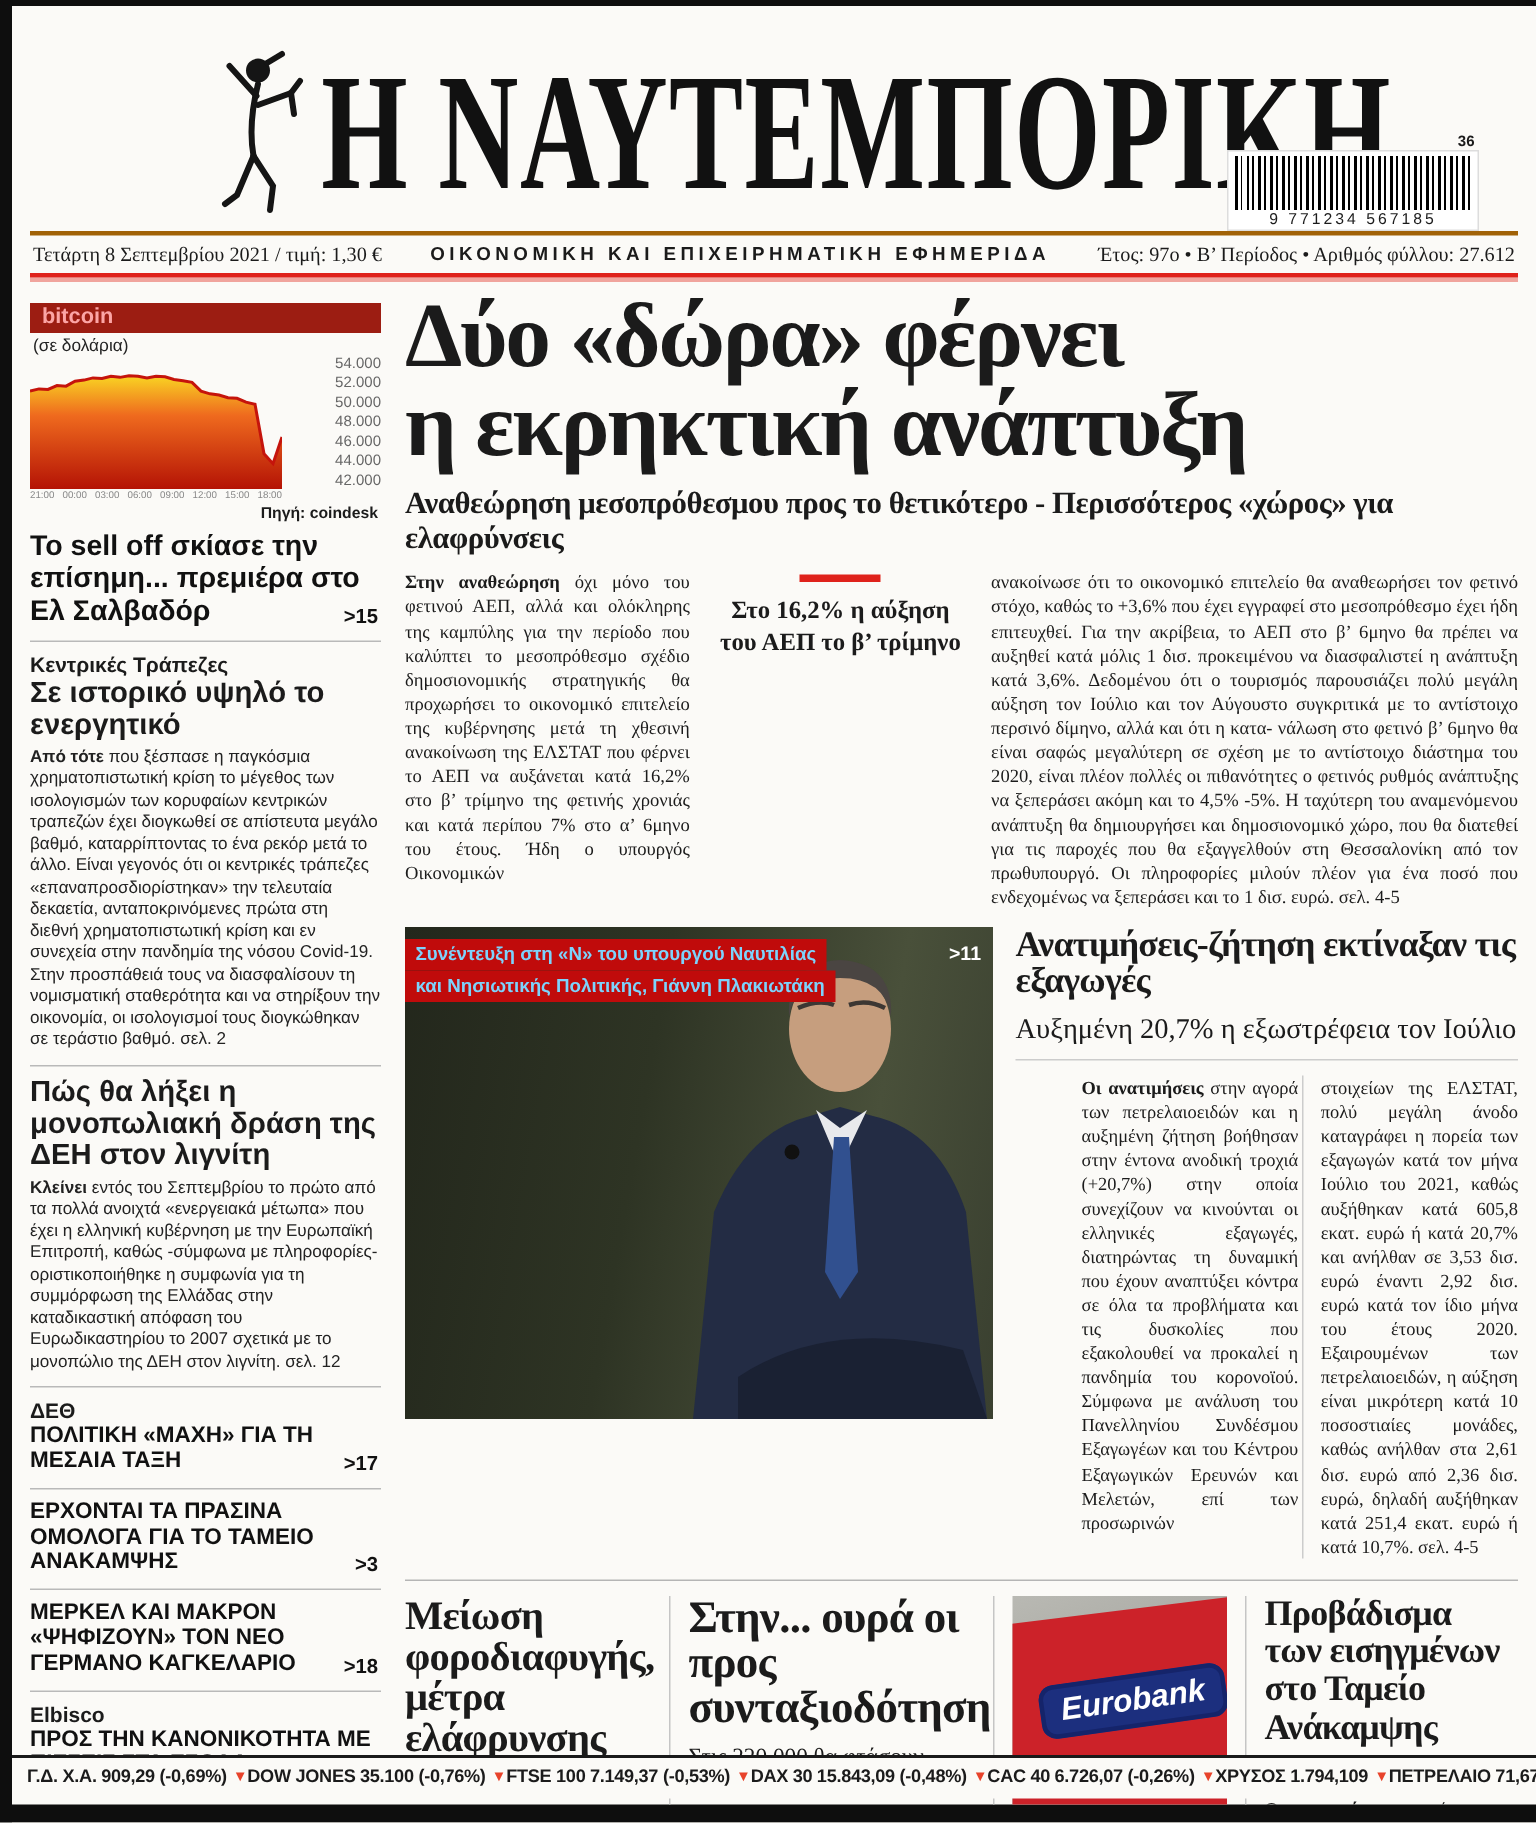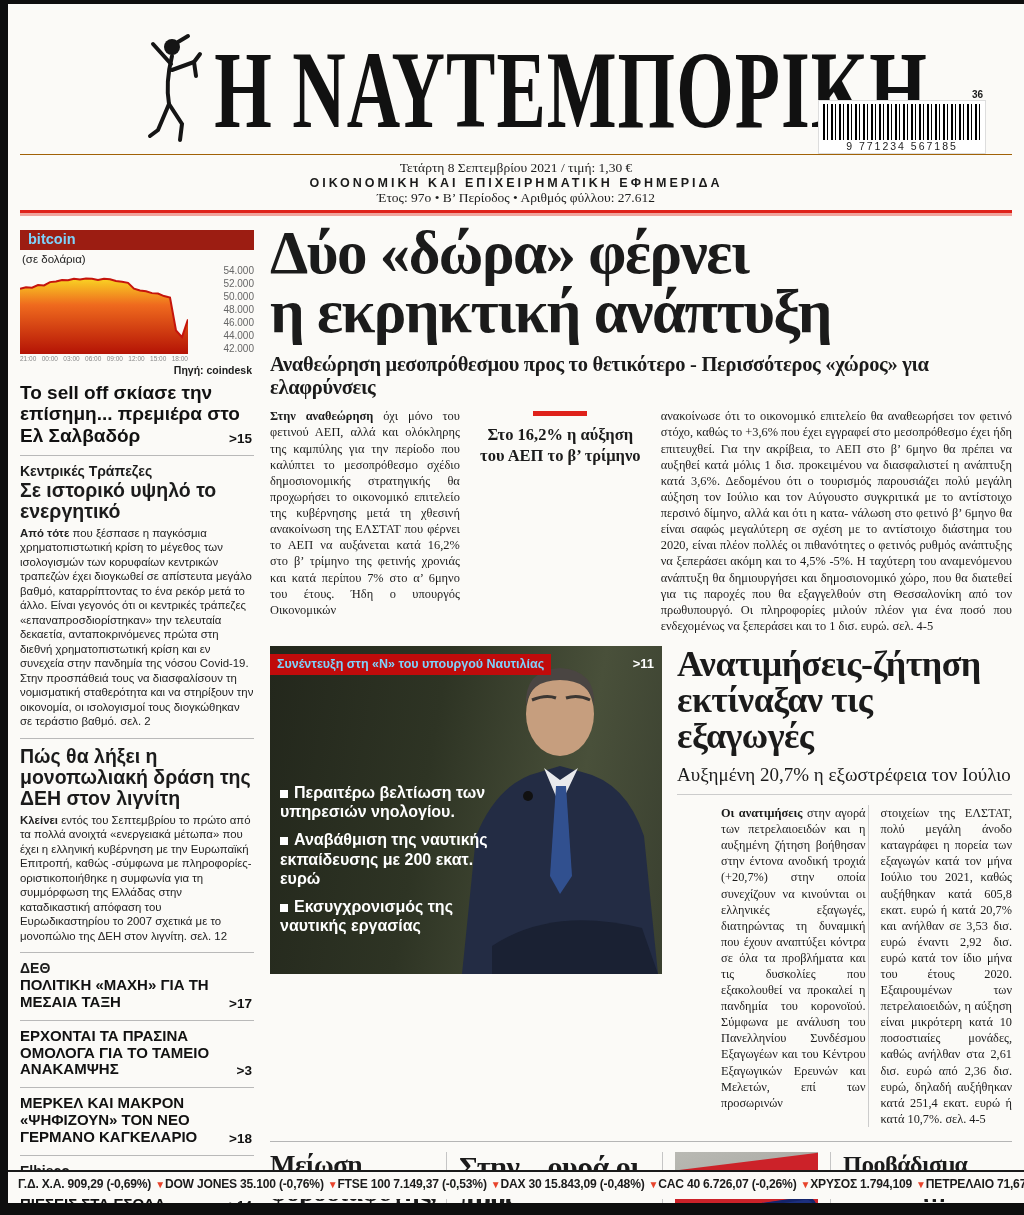--- a/index.html
+++ b/index.html
@@ -12,31 +12,31 @@
   .masthead{position:relative;height:128px;}
   .hermes{position:absolute;left:118px;top:6px;}
   .m-title{font-family:"Liberation Serif",serif;font-weight:bold;font-size:74px;letter-spacing:1px;
            text-align:center;padding-left:110px;transform:scaleY(1.5);transform-origin:top;
            margin-top:22px;white-space:nowrap;color:#111;}
   .barcode{position:absolute;right:26px;top:74px;width:158px;background:#fff;border:1px solid #ddd;padding:3px 4px 1px;}
   .barcode .bars{height:36px;background:repeating-linear-gradient(90deg,#000 0 2px,#fff 2px 4px,#000 4px 5px,#fff 5px 8px);}
   .barcode .num{font-family:"Liberation Sans",sans-serif;font-size:10.5px;text-align:center;letter-spacing:2px;}
   .barcode .issue{position:absolute;right:2px;top:-12px;font-family:"Liberation Sans",sans-serif;font-size:10px;font-weight:bold;}
 
-  .dateline{border-top:1px solid #a16207;display:flex;justify-content:space-between;align-items:center;
-            padding:5px 2px 4px;font-size:13.5px;flex-direction:column;}
+  .dateline{border-top:3px solid #a16207;display:flex;justify-content:space-between;align-items:flex-start;
+            padding:5px 2px 4px;font-size:13.5px;}
   .tagline{font-family:"Liberation Sans",sans-serif;font-weight:bold;font-size:12.5px;letter-spacing:3px;}
   .redrule{height:3px;background:#df221b;box-shadow:0 3px 0 #f0a49d;margin-bottom:10px;}
 
   
   .content{display:grid;grid-template-columns:234px 1fr;column-gap:16px;}
 
   
   .sidebar{font-family:"Liberation Sans",sans-serif;}
-  .btc-bar{background:#9c1d12;color:#7dd3fc;font-weight:bold;font-size:14.5px;padding:1px 8px 3px;}
+  .btc-bar{background:#9c1d12;color:#fca5a5;font-weight:bold;font-size:14.5px;padding:1px 8px 3px;}
   .btc-meta{display:flex;justify-content:space-between;font-size:11.5px;padding:3px 2px 1px;color:#222;}
   .chart-wrap{display:flex;}
   #btc-svg{width:168px;height:88px;display:block;}
   .yticks{flex:1;display:flex;flex-direction:column;justify-content:space-between;text-align:right;
           font-size:10px;color:#666;padding-left:4px;line-height:1;}
   .xticks{width:168px;display:flex;justify-content:space-between;font-size:6.5px;color:#888;padding-top:1px;}
   .src{text-align:right;font-size:10.5px;font-weight:bold;padding:2px 2px 6px;}
   .sb-item{position:relative;border-bottom:1px solid #b9b9b9;padding:7px 0 9px;}
   .sb-headline{font-size:19px;font-weight:bold;line-height:1.12;color:#111;}
   .pageref{font-weight:bold;font-size:13.5px;color:#111;}
@@ -63,21 +63,21 @@
            color:#fff;font-family:"Liberation Sans",sans-serif;overflow:hidden;}
   .feat-kicker{position:absolute;top:8px;left:0;font-size:12.5px;font-weight:bold;line-height:1.45;}
   .feat-kicker span{background:#c00b0b;color:#7dd3fc;padding:1px 7px 2px;display:inline-block;}
   .feat-ref{position:absolute;top:10px;right:8px;font-size:13px;font-weight:bold;color:#fff;}
   .feat-head{position:absolute;top:52px;left:10px;font-size:28px;font-weight:bold;line-height:1.05;width:250px;}
   .feat-bullets{position:absolute;top:128px;left:10px;width:215px;}
   .bullet{margin:9px 0;font-weight:bold;font-size:16px;line-height:1.2;}
   .sq{display:inline-block;width:8px;height:8px;background:#fff;margin-right:6px;}
   .minister{position:absolute;right:0;top:0;height:100%;}
 
-  .exports h2{font-size:36px;font-weight:bold;line-height:1.0;letter-spacing:-0.5px;margin:0 0 10px;}
+  .exports h2{font-size:24px;font-weight:bold;line-height:1.0;letter-spacing:-0.5px;margin:0 0 10px;}
   .exports .subhead{font-size:19px;margin-bottom:10px;border-bottom:1px solid #ccc;padding-bottom:8px;}
   .exp-cols{display:grid;grid-template-columns:1fr 1fr;gap:2px;font-size:12.3px;line-height:1.31;text-align:justify;margin-left:44px;}
   .exp-cols .c2{border-left:1px solid #ccc;padding-left:12px;}
 
   
   .bottom{display:grid;grid-template-columns:176px 216px 168px 1fr;gap:0;margin-top:14px;border-top:1px solid #b5b5b5;padding-top:10px;}
   .bcol{padding:0 12px;}
   .bcol:first-child{padding-left:0;}
   .bcol + .bcol{border-left:1px solid #c5c5c5;}
   .b-head{font-weight:bold;letter-spacing:-0.5px;}
@@ -266,30 +266,23 @@
             <path d="M94 60 Q92 24 128 22 Q164 24 162 60 Q158 34 128 34 Q98 34 94 60Z" fill="#4a4542"></path>
             <path d="M100 54 Q114 48 124 52 M134 52 Q146 48 158 54" stroke="#3c3733" stroke-width="3" fill="none"></path>
             <path d="M30 328 L44 190 Q66 136 108 126 L128 120 L150 126 Q194 136 212 190 L226 328 Z" fill="#232c44"></path>
             <path d="M112 122 L128 160 L146 122 L128 134 Z" fill="#e8e9ec"></path>
             <path d="M124 140 L134 140 L140 230 L128 248 L118 230 Z" fill="#31508f"></path>
             <circle cx="96" cy="150" r="5" fill="#111"></circle>
             <path d="M60 300 Q120 260 210 282 L226 328 L60 328 Z" fill="#1a2133"></path>
           </svg>
           <div class="feat-kicker">
             <span>Συνέντευξη στη «Ν» του υπουργού Ναυτιλίας</span><br>
+            <span>και Νησιωτικής Πολιτικής, Γιάννη Πλακιωτάκη</span>
           </div>
           <div class="feat-ref">&gt;11</div>
-          <div class="feat-bullets">
-
-              <div class="bullet"><span class="sq"></span><span>Περαιτέρω βελτίωση των υπηρεσιών νηολογίου.</span></div>
-
-              <div class="bullet"><span class="sq"></span><span>Αναβάθμιση της ναυτικής εκπαίδευσης με 200 εκατ. ευρώ</span></div>
-
-              <div class="bullet"><span class="sq"></span><span>Εκσυγχρονισμός της ναυτικής εργασίας</span></div>
-            </div>
         </div>
 
         <div class="exports">
           <h2 class="b-head">Ανατιμήσεις-ζήτηση εκτίναξαν τις εξαγωγές</h2>
           <div class="subhead">Αυξημένη 20,7% η εξωστρέφεια τον Ιούλιο</div>
           <div class="exp-cols">
             <div class="c1"><b>Οι ανατιμήσεις</b> <span>στην αγορά των πετρελαιοειδών και η αυξημένη ζήτηση βοήθησαν στην έντονα ανοδική τροχιά (+20,7%) στην οποία συνεχίζουν να κινούνται οι ελληνικές εξαγωγές, διατηρώντας τη δυναμική που έχουν αναπτύξει κόντρα σε όλα τα προβλήματα και τις δυσκολίες που εξακολουθεί να προκαλεί η πανδημία του κορονοϊού. Σύμφωνα με ανάλυση του Πανελληνίου Συνδέσμου Εξαγωγέων και του Κέντρου Εξαγωγικών Ερευνών και Μελετών, επί των προσωρινών</span></div>
             <div class="c2">στοιχείων της ΕΛΣΤΑΤ, πολύ μεγάλη άνοδο καταγράφει η πορεία των εξαγωγών κατά τον μήνα Ιούλιο του 2021, καθώς αυξήθηκαν κατά 605,8 εκατ. ευρώ ή κατά 20,7% και ανήλθαν σε 3,53 δισ. ευρώ έναντι 2,92 δισ. ευρώ κατά τον ίδιο μήνα του έτους 2020. Εξαιρουμένων των πετρελαιοειδών, η αύξηση είναι μικρότερη κατά 10 ποσοστιαίες μονάδες, καθώς ανήλθαν στα 2,61 δισ. ευρώ από 2,36 δισ. ευρώ, δηλαδή αυξήθηκαν κατά 251,4 εκατ. ευρώ ή κατά 10,7%. σελ. 4-5</div>
           </div>
         </div>

